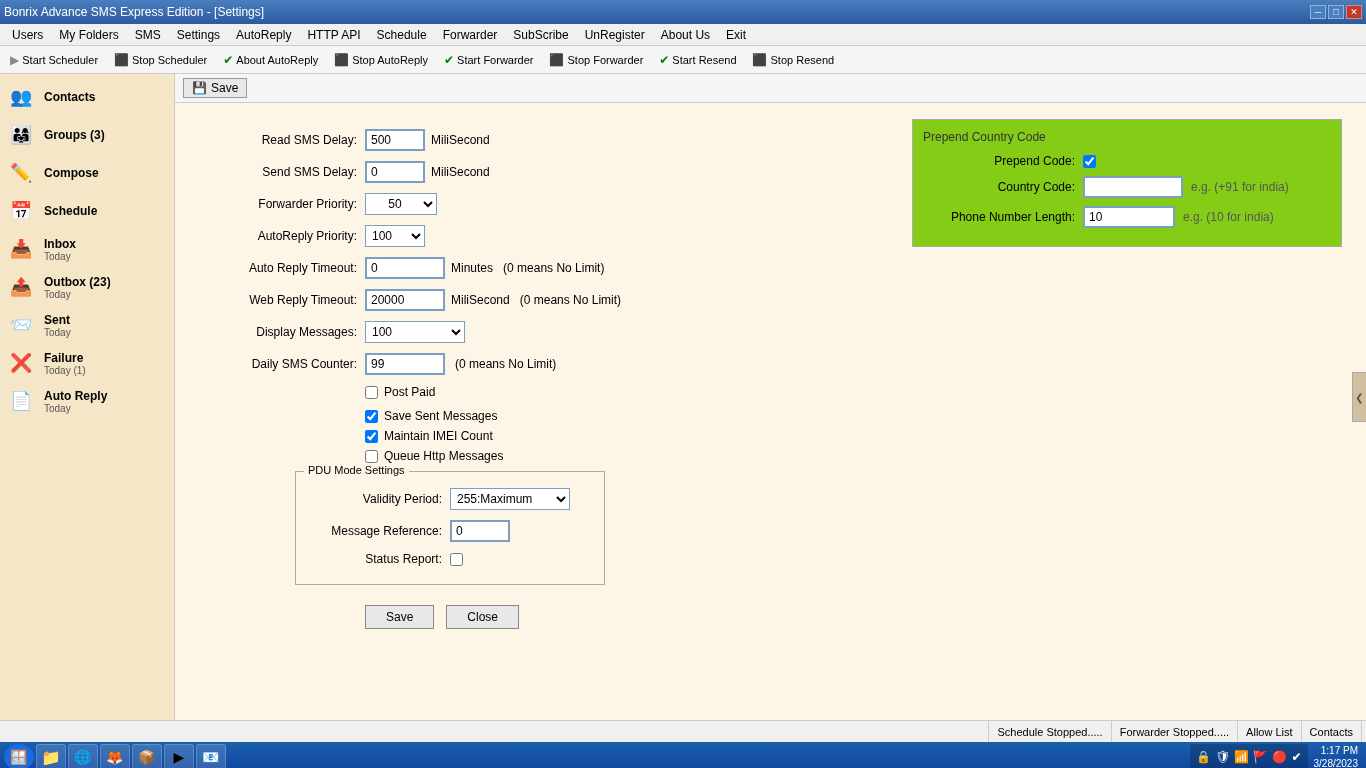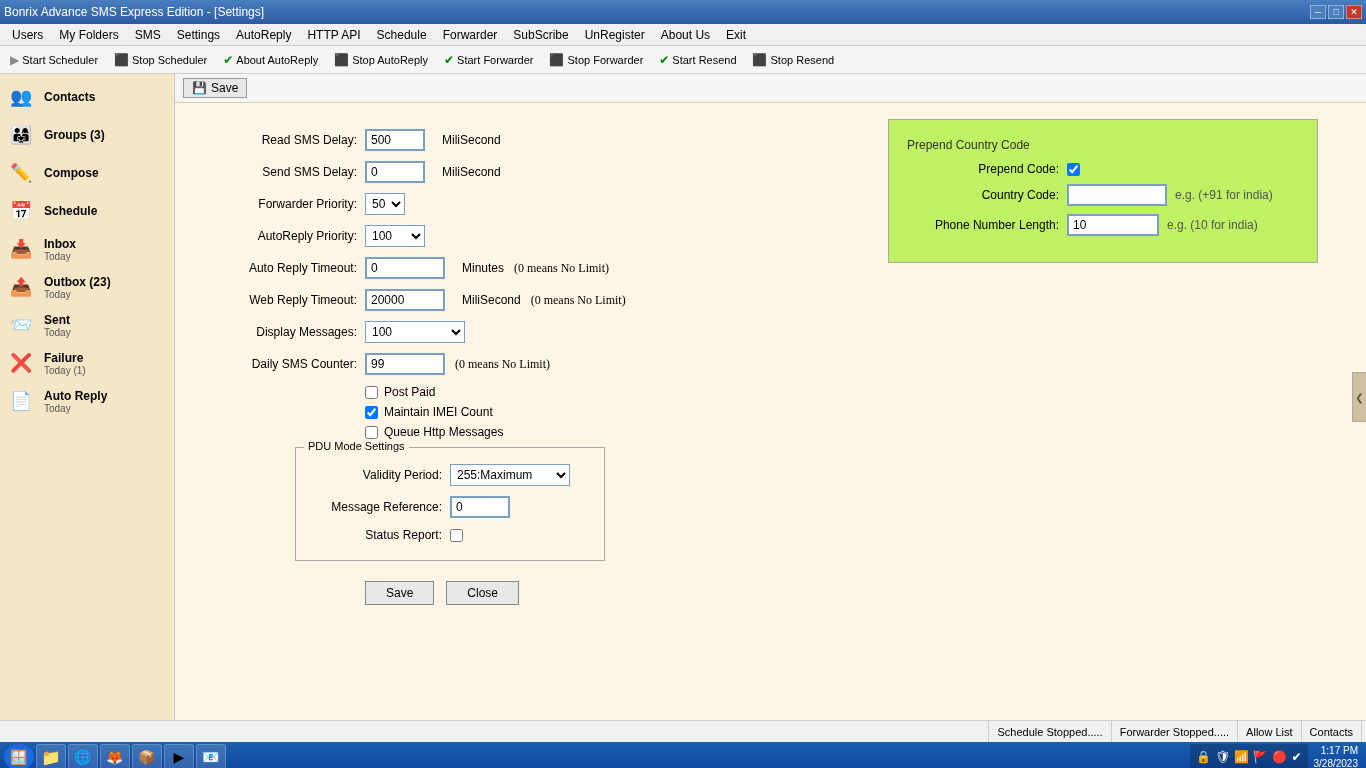--- a/index.html
+++ b/index.html
@@ -139,41 +139,40 @@
       color: #000;
     }
     .form-control {
       height: 22px;
       border: 1px solid #7a9fc0;
       padding: 2px 4px;
       font-size: 12px;
       background: white;
     }
     .form-unit {
-      margin-left: 17px;
+      margin-left: 6px;
       font-size: 12px;
       color: #000;
     }
     .form-hint {
       margin-left: 10px;
       font-size: 12px;
       color: #000;
-      font-family: Liberation Serif, serif;
     }
     select.form-control { padding: 1px 2px; }
 
     
     #prepend-panel {
       float: right;
       width: 430px;
       border: 1px solid #aaa;
-      background: #bef264;
-      padding: 18px;
+      background: #84cc16;
+      padding: 10px;
       margin-top: -10px;
-      margin-right: 28px;
+      margin-right: 4px;
     }
     #prepend-panel h3 {
       font-size: 12px;
       color: #333;
       margin-bottom: 10px;
       font-weight: normal;
     }
     .prepend-row {
       display: flex;
       align-items: center;
@@ -488,21 +487,21 @@
       </div>
 
       <div class="form-row">
         <span class="form-label">Send SMS Delay:</span>
         <input type="text" style="width: 60px;" class="form-control" value="0">
         <span class="form-unit">MiliSecond</span>
       </div>
 
       <div class="form-row">
         <span class="form-label">Forwarder Priority:</span>
-        <select class="form-control" style="width:40px;">
+        <select class="form-control" style="width:72px;text-align:center;">
           <option>50</option>
           <option>100</option>
           <option>150</option>
         </select>
       </div>
 
       <div class="form-row">
         <span class="form-label">AutoReply Priority:</span>
         <select class="form-control" style="width:60px;">
           <option>100</option>
@@ -539,20 +538,24 @@
         <span class="form-label">Daily SMS Counter:</span>
         <input type="text" style="width: 80px;" class="form-control" value="99">
         <span class="form-hint">(0 means No Limit)</span>
       </div>
 
       <div class="checkbox-row">
         <input type="checkbox" style="">
         <label>Post Paid</label>
       </div>
 
+      <div class="checkbox-row" style="margin-top:10px;">
+        <input type="checkbox" checked="" style="">
+        <label>Save Sent Messages</label>
+      </div>
 
       <div class="checkbox-row">
         <input type="checkbox" checked="" style="">
         <label>Maintain IMEI Count</label>
       </div>
 
       <div class="checkbox-row">
         <input type="checkbox" style="">
         <label>Queue Http Messages</label>
       </div>

